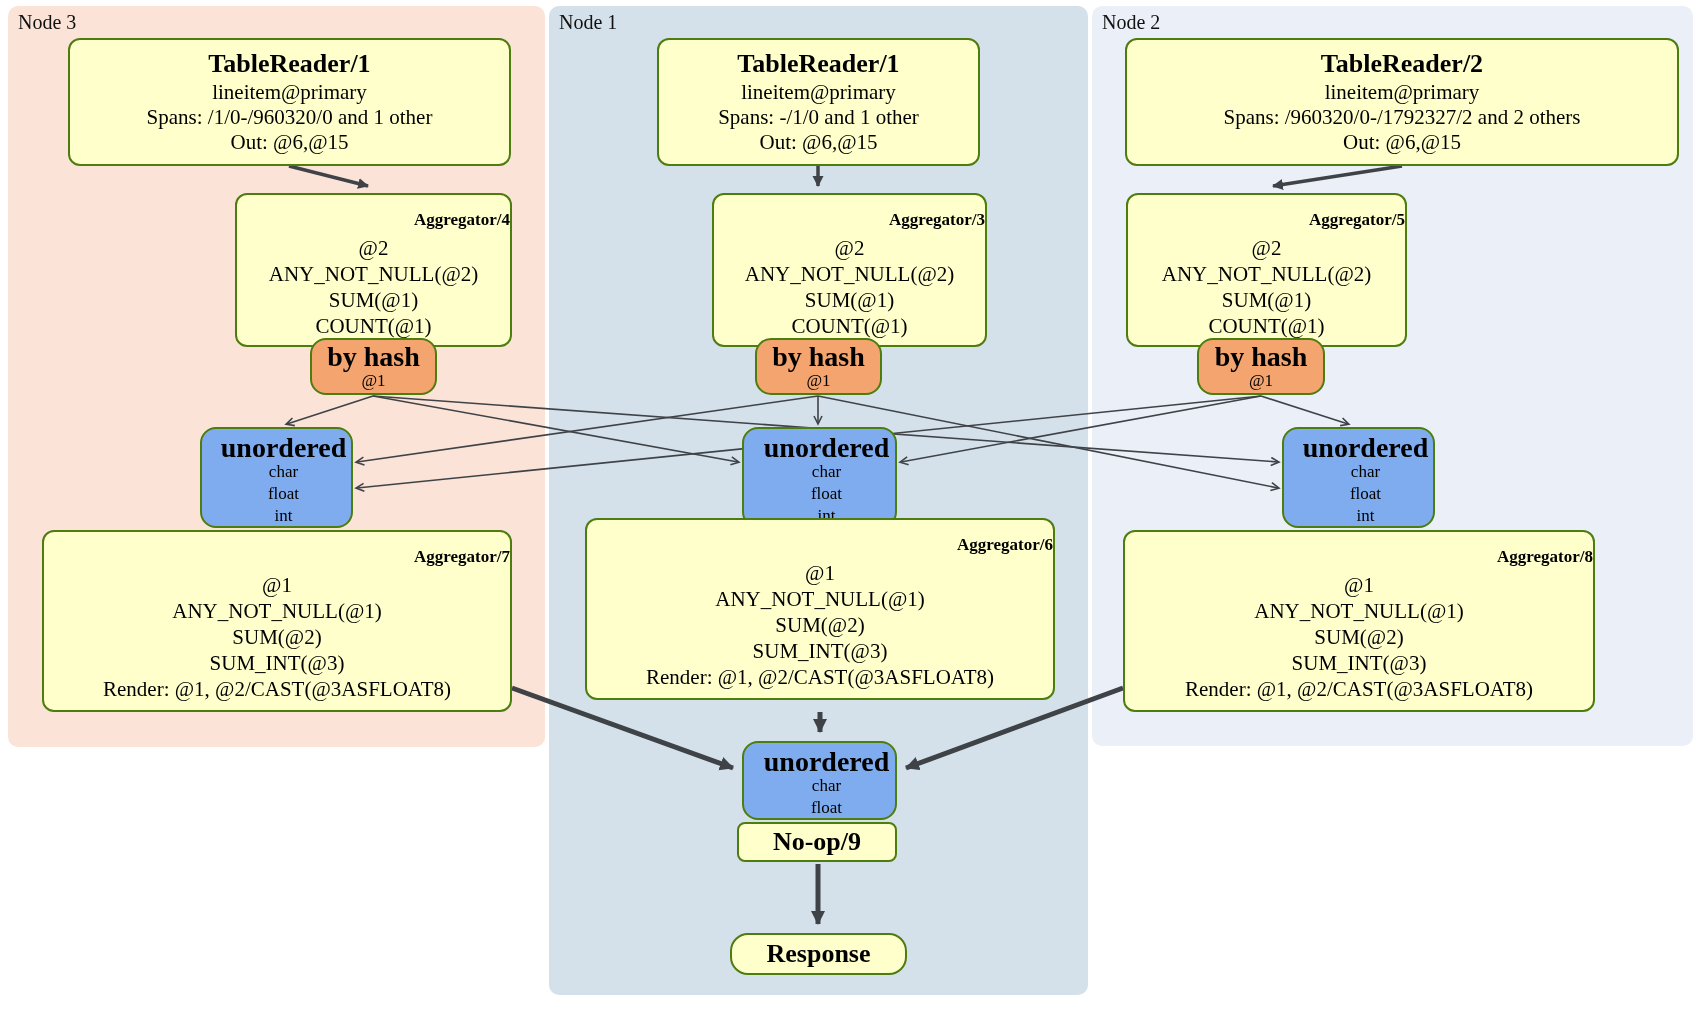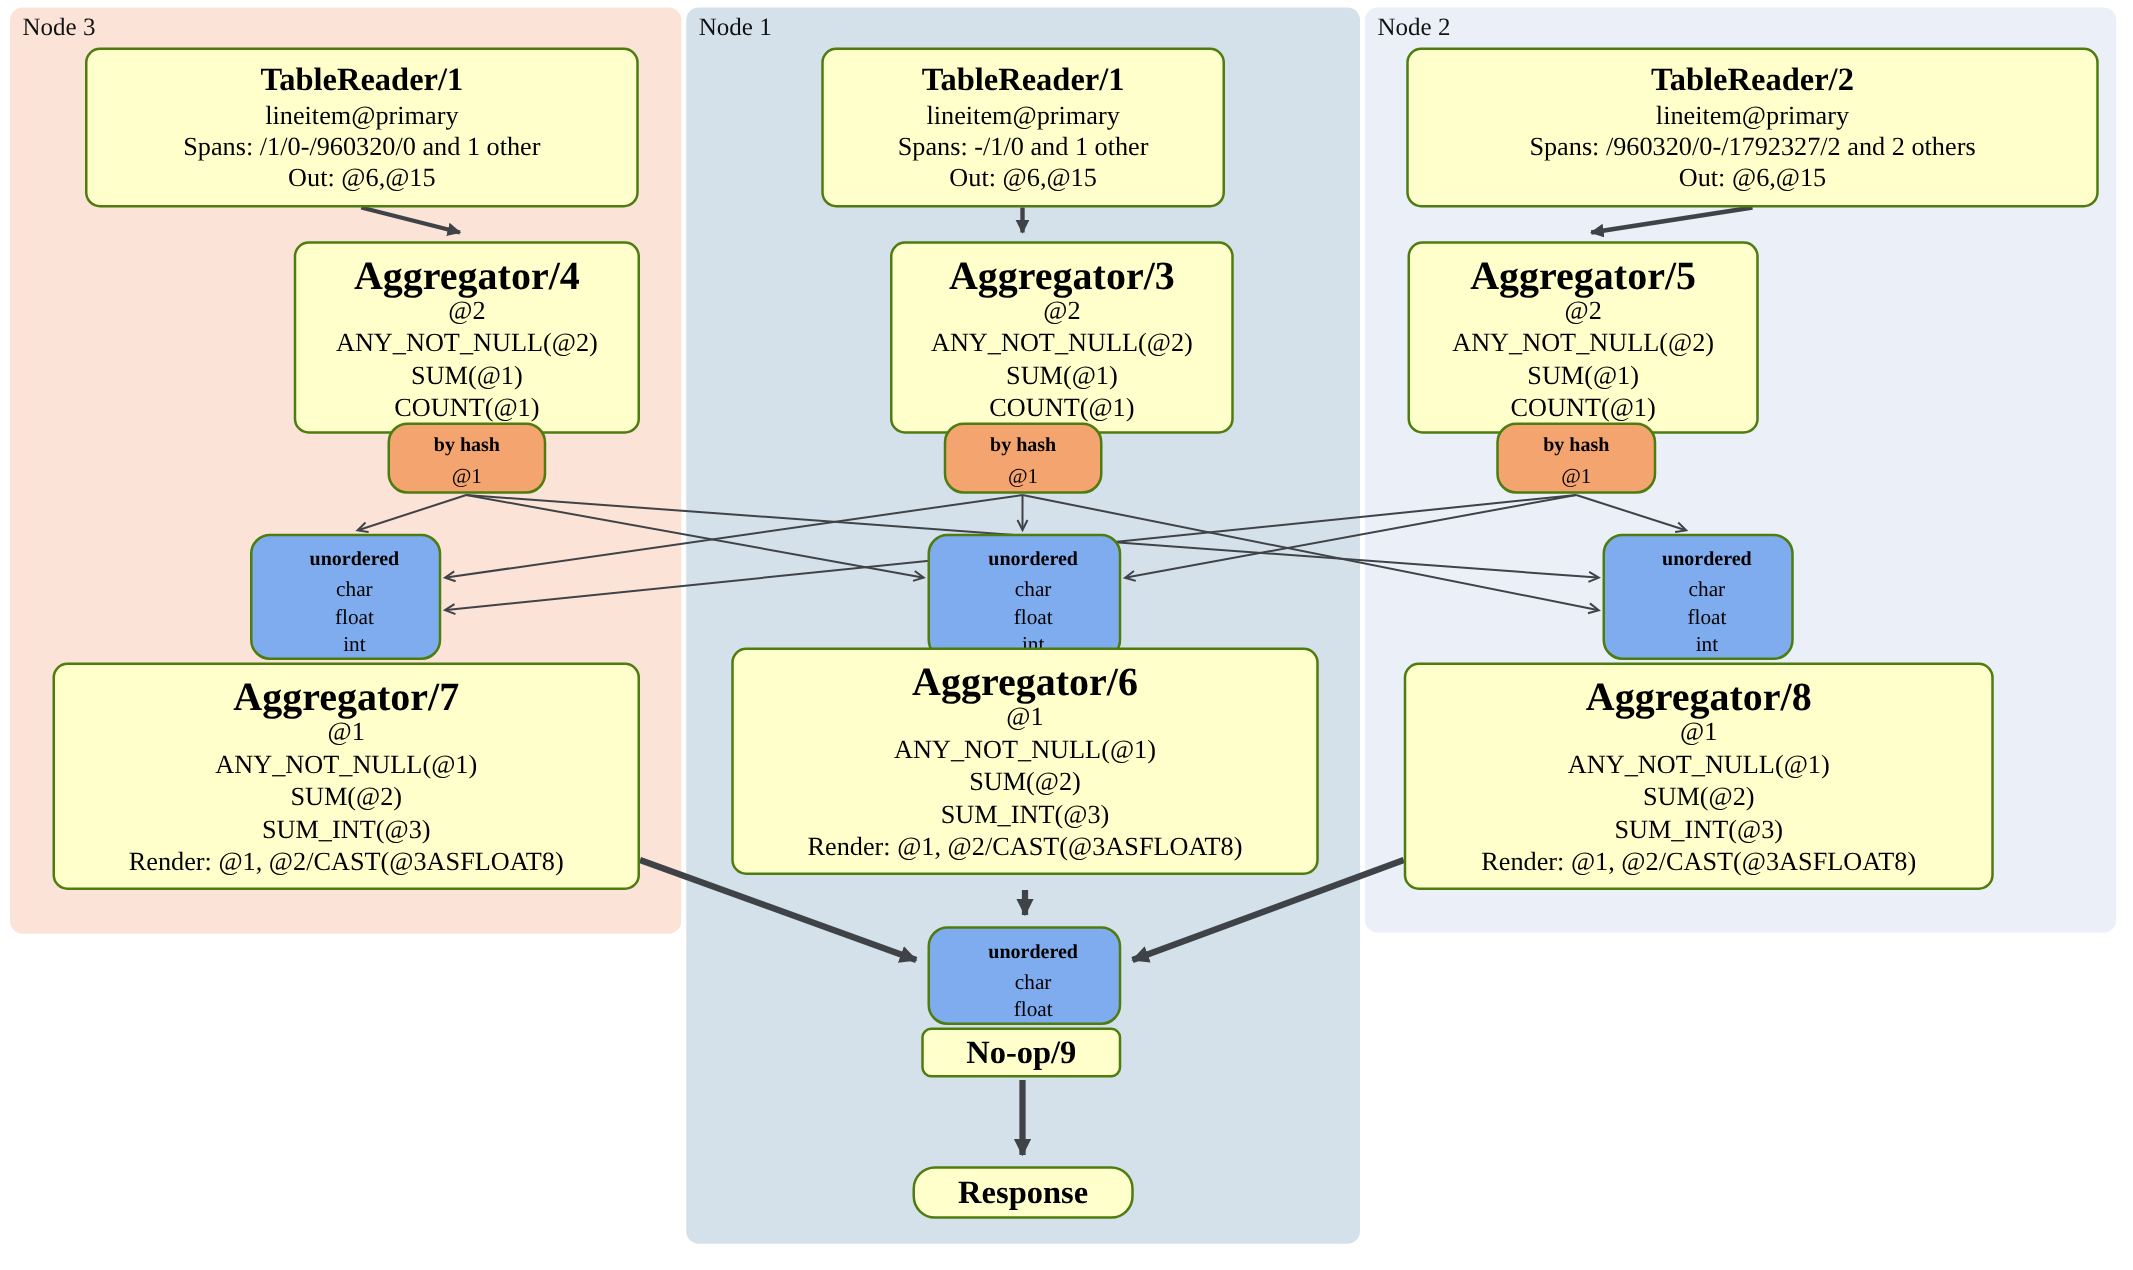--- a/index.html
+++ b/index.html
@@ -18,24 +18,24 @@
   .edge-thick{stroke:var(--edge);stroke-width:5px;fill:none;}
   .box{
     position:absolute;z-index:2;box-sizing:border-box;
     border:2px solid #4d7c0f;text-align:center;white-space:nowrap;
   }
   .op{background:var(--operator_fill);border-radius:12px;padding-top:8px;}
   .agg{padding-top:10px;}
   .router{background:var(--router_fill);border-radius:16px;padding-top:4px;}
   .sync{background:var(--sync_fill);border-radius:16px;padding-top:6px;padding-left:14px;}
   .op-title{font-weight:bold;font-size:26px;line-height:32px;}
-  .agg-title{font-weight:bold;font-size:32px;line-height:30px;}
+  .agg-title{font-weight:bold;font-size:17px;line-height:30px;text-align:right;}
   .op-line{font-size:21px;line-height:25px;}
   .agg .op-line{line-height:26px;}
-  .small-title{font-weight:bold;font-size:16px;line-height:26px;}
+  .small-title{font-weight:bold;font-size:28px;line-height:26px;}
   .small-line{font-size:17px;line-height:22px;}
   .single{display:flex;align-items:center;justify-content:center;padding-top:0;}
   .single .op-title{line-height:normal;}
 </style>
 </head>
 <body>
 
 <div class="canvas">
 
   <div class="band band-node3" style="left:8px;top:6px;width:537px;height:741px;">

